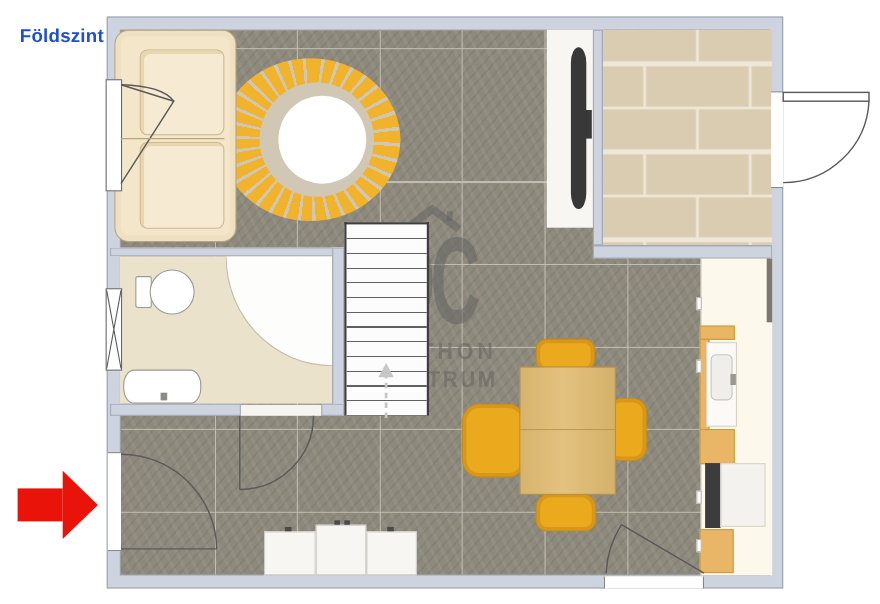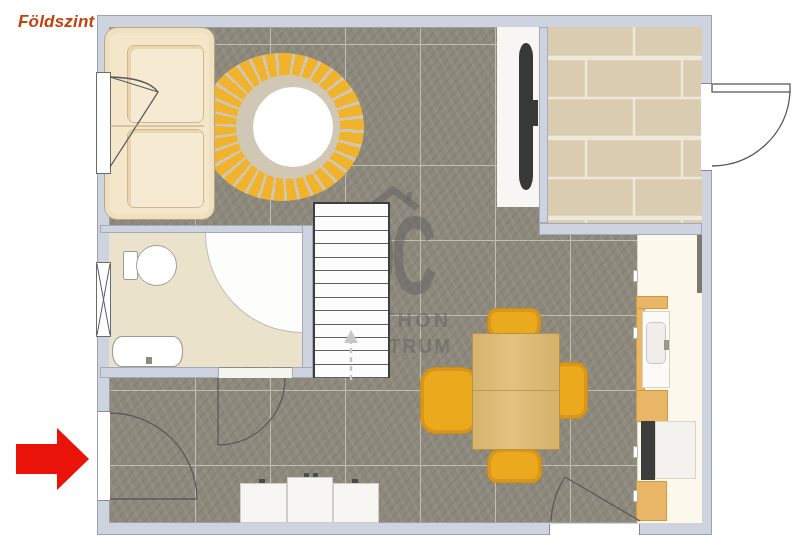--- a/index.html
+++ b/index.html
@@ -15,21 +15,21 @@
     --table-wood:#dcba74;
     --counter-wood:#e9b566;
     --watermark-gray:#666666;
     --line:#5a5a5a;
   }
   *{margin:0;padding:0;box-sizing:border-box;}
   html,body{background:#fff;}
   body{font-family:"Liberation Sans",sans-serif;}
   #canvas{position:relative;width:800px;height:549px;background:#fff;overflow:hidden;}
   .abs{position:absolute;}
-  #floor-label{left:18px;top:12px;font-size:17px;font-weight:bold;color:#c2410c;letter-spacing:.2px;font-style:italic;}
+  #floor-label{left:18px;top:23px;font-size:17px;font-weight:bold;color:#1d4ed8;letter-spacing:.2px;}
   
   #plan-outer{left:97px;top:15px;width:615px;height:520px;background:var(--wall-fill);border:1px solid var(--wall-line);}
   #main-floor{left:109px;top:27px;width:591px;height:496px;
     background:
       repeating-linear-gradient(to right, transparent 0 74px, var(--grout) 74px 75px),
       repeating-linear-gradient(to bottom, transparent 0 74px, var(--grout) 74px 75px),
       repeating-linear-gradient(63deg, rgba(255,255,255,.05) 0 3px, transparent 3px 9px),
       repeating-linear-gradient(-48deg, rgba(40,38,30,.07) 0 2px, transparent 2px 7px),
       var(--floor-tile);
     background-position:12px 0,0 64px,0 0,0 0,0 0;

